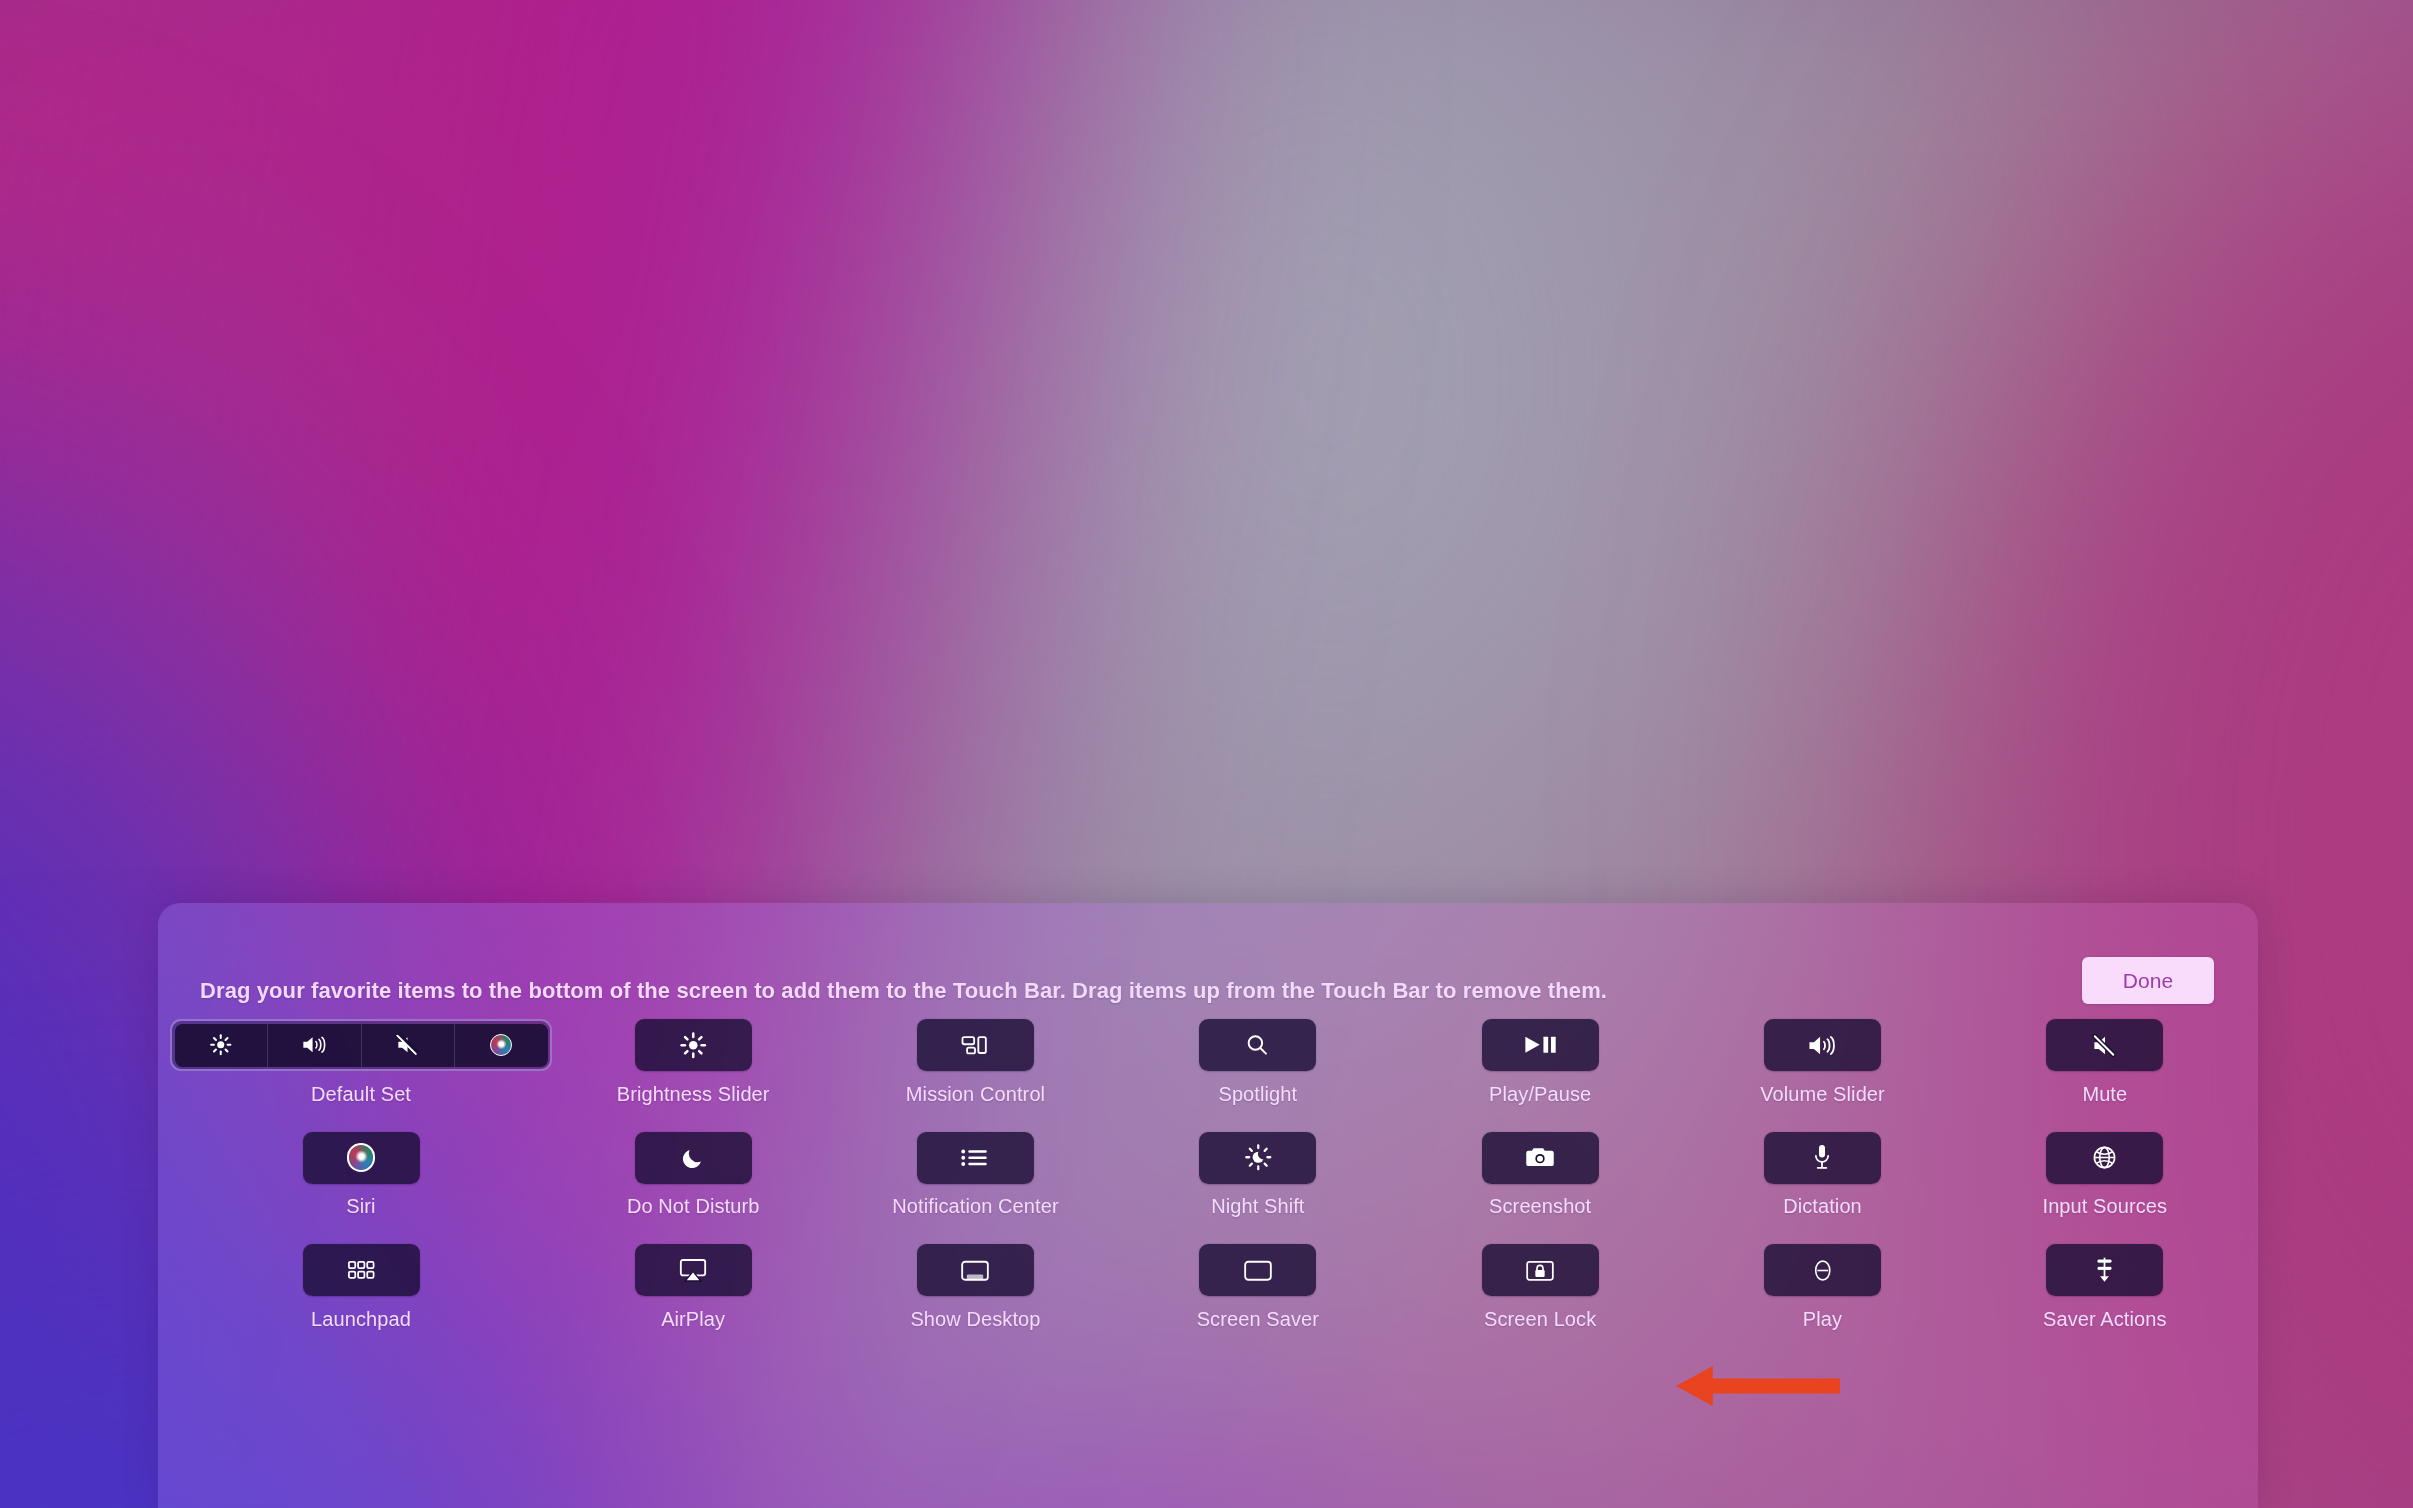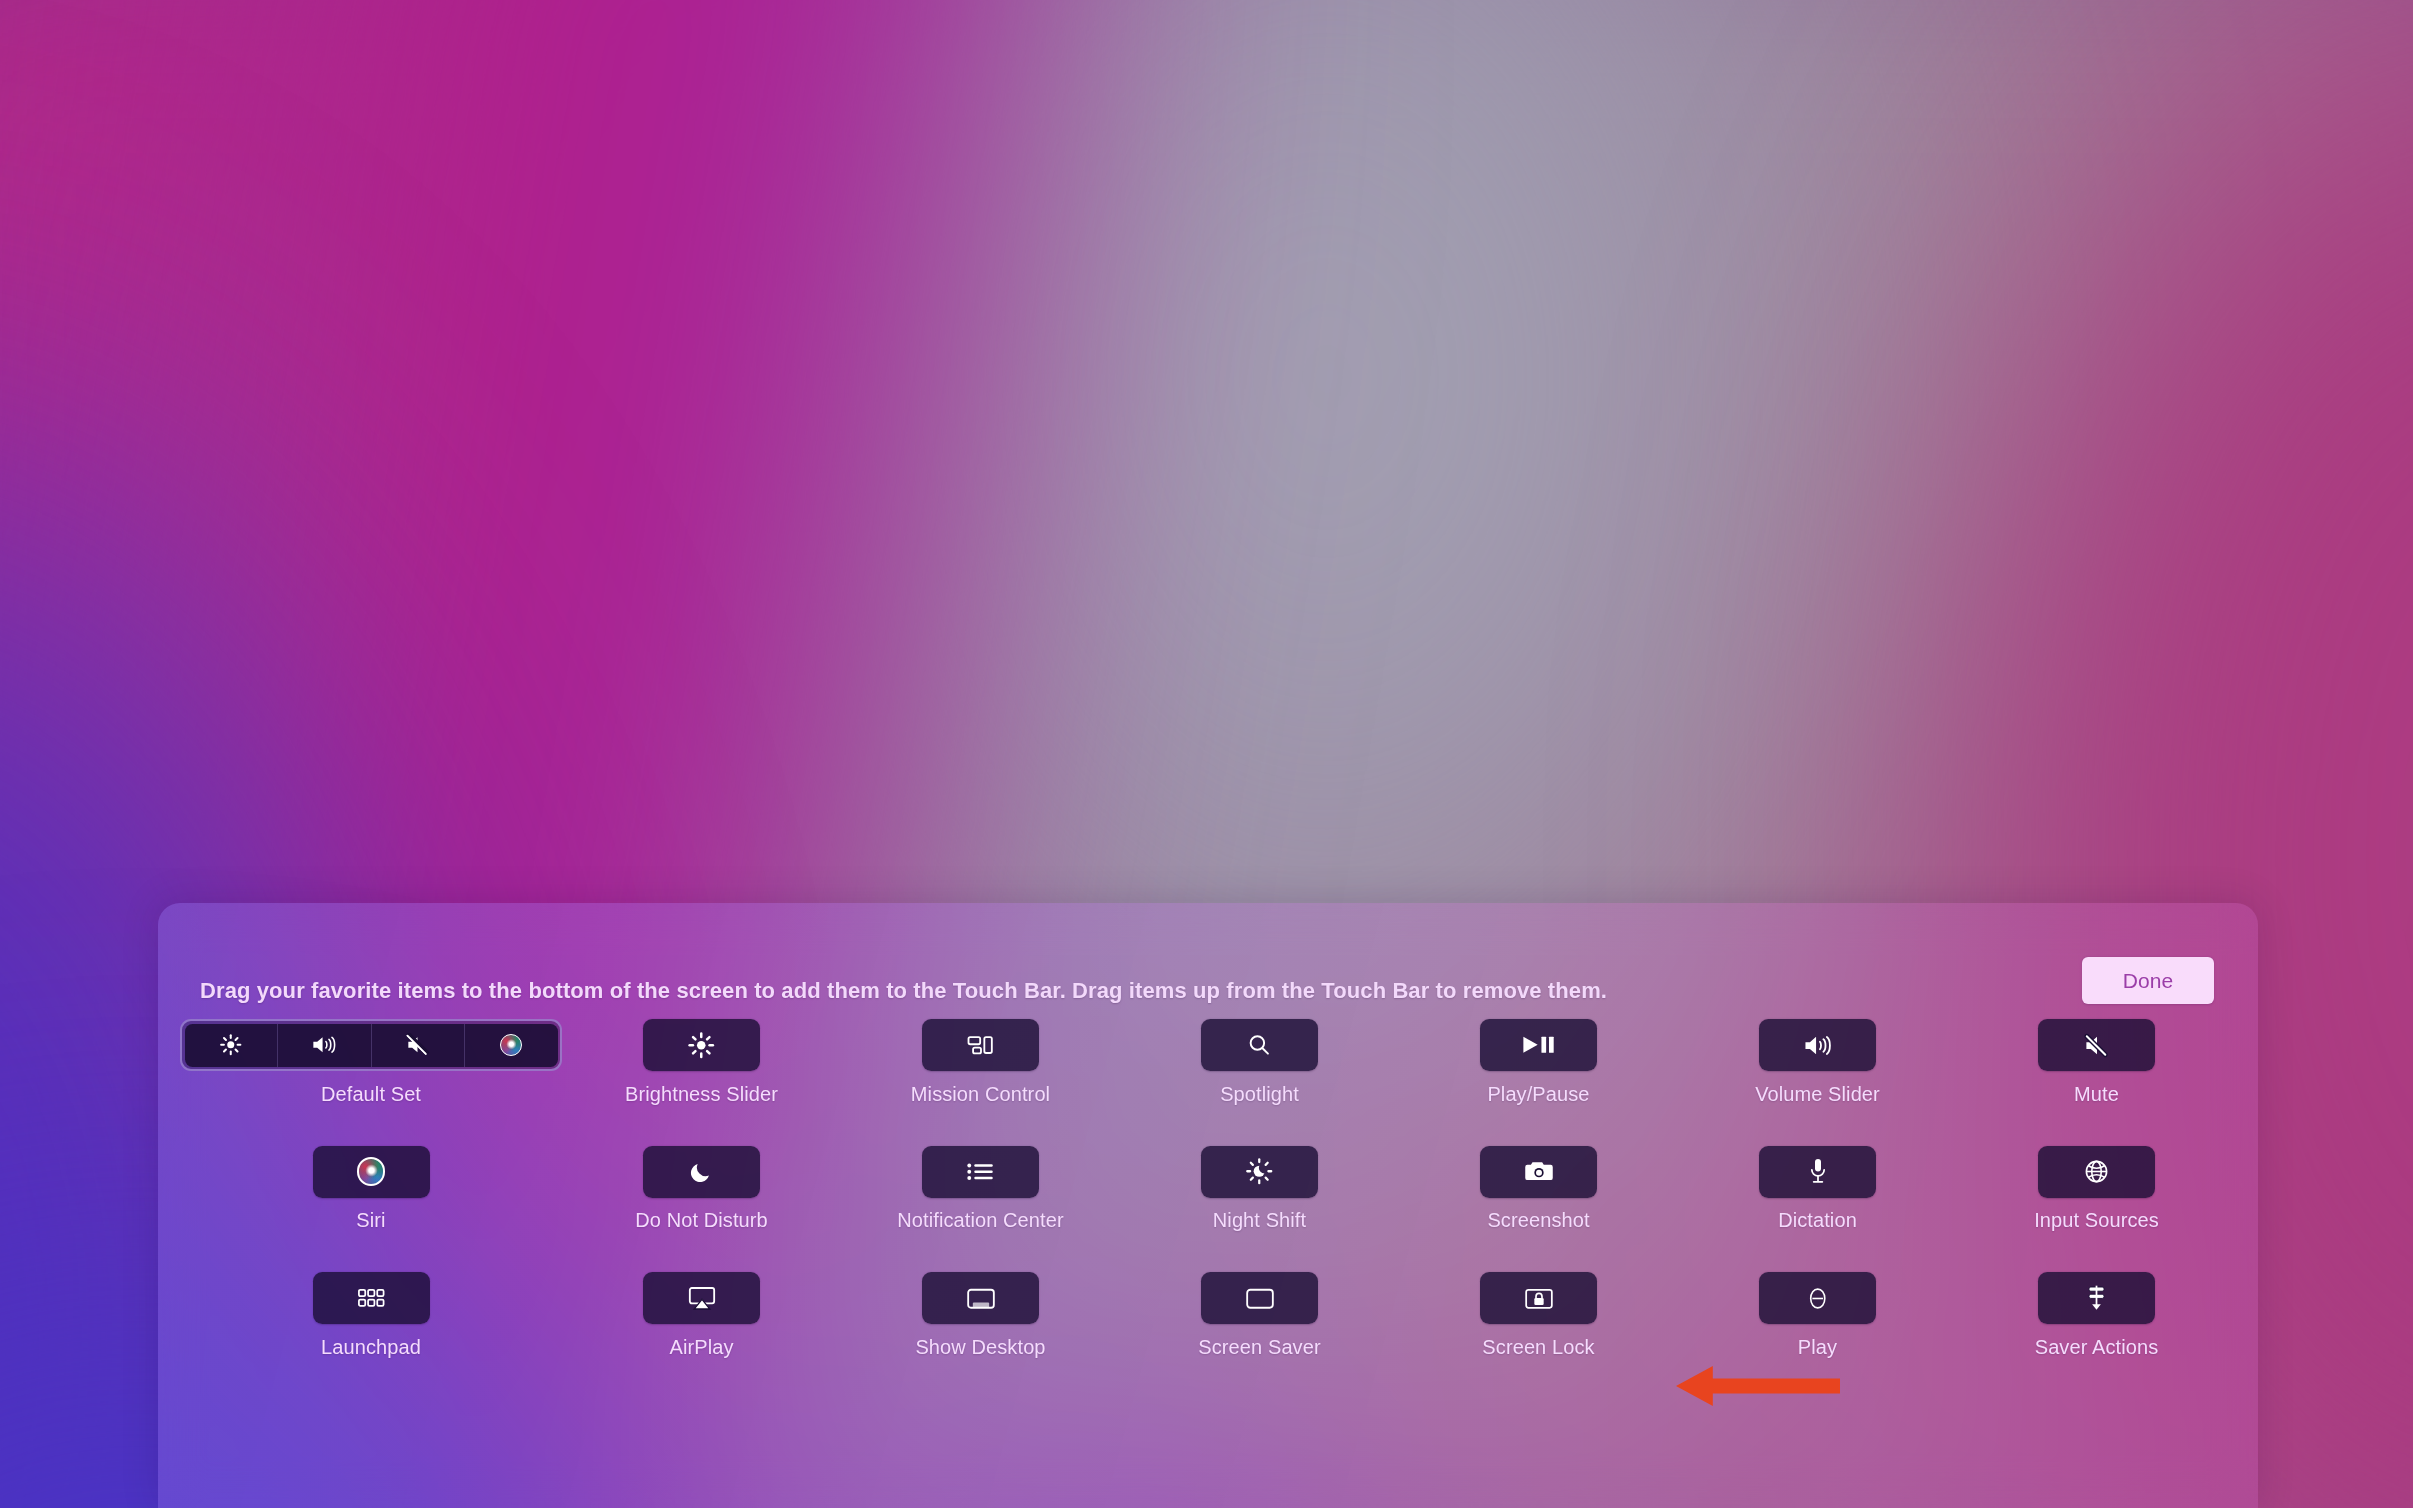--- a/index.html
+++ b/index.html
@@ -115,22 +115,22 @@
     font-weight:normal;
     letter-spacing:0.1px;
   }
 
   
   #item-grid {
     position:absolute;
     left:0; right:0; top:116px;
     display:grid;
     grid-template-columns:repeat(7, 1fr);
-    row-gap:40px;
-    padding:0 22px;
+    row-gap:26px;
+    padding:0 12px;
   }
   .grid-cell {
     display:flex; flex-direction:column; align-items:center;
   }
   .tile {
     width:117px; height:52px;
     border-radius:9.2px;
     background:rgba(26,14,52,0.80);
     display:flex; align-items:center; justify-content:center;
     cursor:grab;

